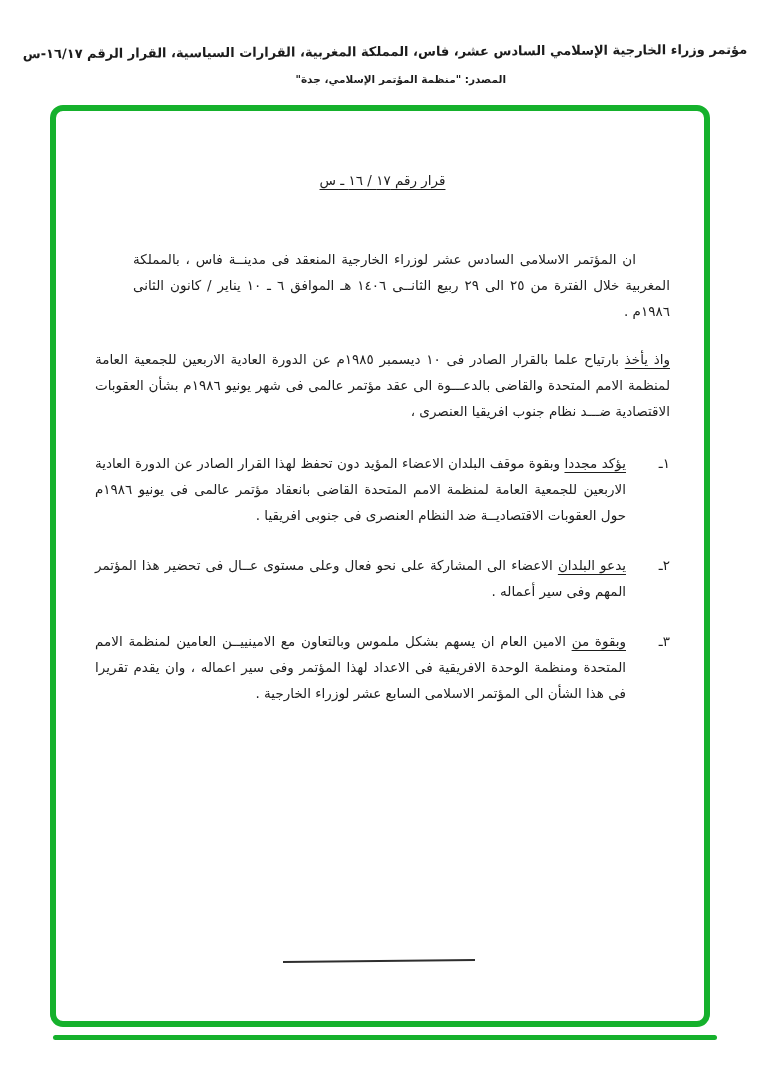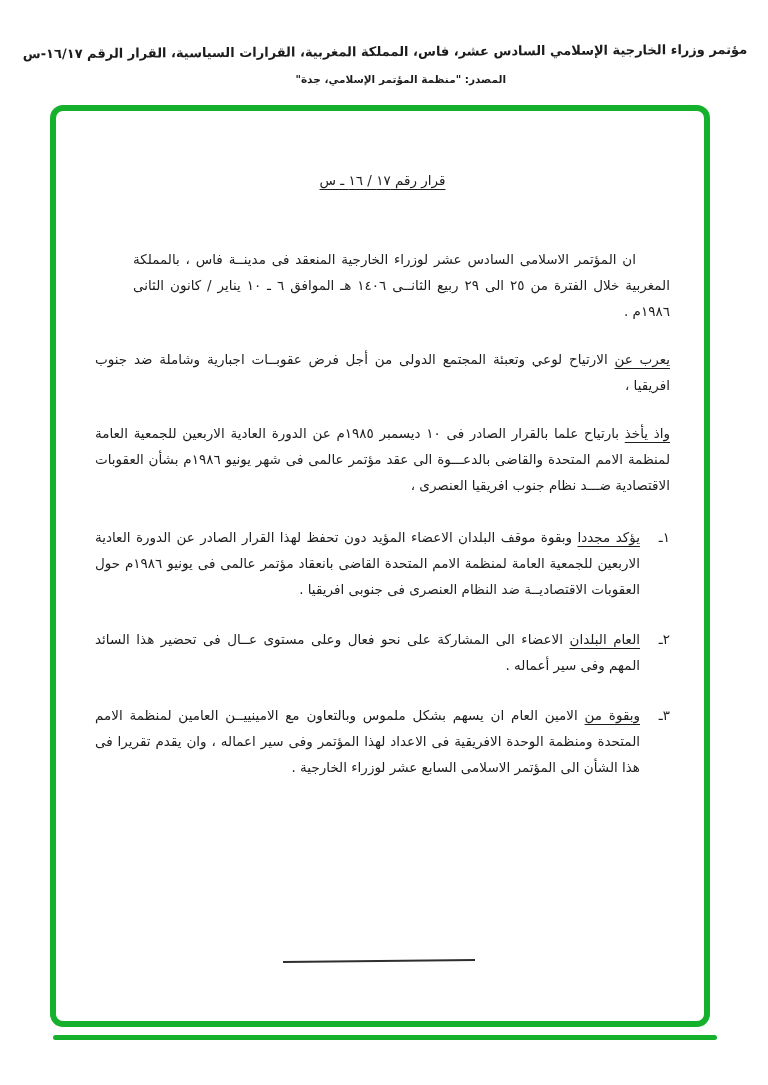--- a/index.html
+++ b/index.html
@@ -44,21 +44,21 @@
     text-decoration:underline;text-underline-offset:4px;
     text-decoration-thickness:1.3px;
   }
   .para{margin:0 0 22px 0;}
   .para.first{text-indent:34px;margin-left:38px;}
   .items{margin-top:26px;}
   .item{display:flex;direction:rtl;margin:0 0 24px 0;}
   .item .num{
     flex:0 0 30px;white-space:nowrap;
   }
-  .item .itext{flex:1;}
+  .item .itext{flex:1;margin-right:14px;}
   
   .divider{
     position:absolute;left:283px;top:960px;width:192px;height:2px;
     background:#2e2e2e;transform:rotate(-0.55deg);
   }
 </style>
 </head>
 <body>
 
 <div class="hdr1">مؤتمر وزراء الخارجية الإسلامي السادس عشر، فاس، المملكة المغربية، القرارات السياسية، القرار الرقم ١٦/١٧-س</div>
@@ -70,41 +70,38 @@
     <div class="title">
       <u>قرار رقم ١٧ / ١٦ ـ س</u><br>
     </div>
 
     <p class="para first">
       <span>ان المؤتمر الاسلامى السادس عشر لوزراء الخارجية المنعقد فى مدينــة فاس ، بالمملكة المغربية خلال الفترة من ٢٥ الى ٢٩ ربيع الثانــى ١٤٠٦ هـ الموافق ٦ ـ ١٠ يناير / كانون الثانى ١٩٨٦م .</span>
     </p>
 
 
 
-    <p class="para">
-      <u>يعرب عن</u><span> الارتياح لوعي وتعبئة المجتمع الدولى من أجل فرض عقوبــات اجبارية وشاملة ضد جنوب افريقيا ،</span>
-    </p>
 
     <p class="para">
       <u>واذ يأخذ</u><span> بارتياح علما بالقرار الصادر فى ١٠ ديسمبر ١٩٨٥م عن الدورة العادية الاربعين للجمعية العامة لمنظمة الامم المتحدة والقاضى بالدعـــوة الى عقد مؤتمر عالمى فى شهر يونيو ١٩٨٦م بشأن العقوبات الاقتصادية ضـــد نظام جنوب افريقيا العنصرى ،</span>
     </p>
 
     <div class="items">
 
       <div class="item">
         <div class="num">١ـ</div>
         <div class="itext">
           <u>يؤكد مجددا</u><span> وبقوة موقف البلدان الاعضاء المؤيد دون تحفظ لهذا القرار الصادر عن الدورة العادية الاربعين للجمعية العامة لمنظمة الامم المتحدة القاضى بانعقاد مؤتمر عالمى فى يونيو ١٩٨٦م حول العقوبات الاقتصاديــة ضد النظام العنصرى فى جنوبى افريقيا .</span>
         </div>
       </div>
 
       <div class="item">
         <div class="num">٢ـ</div>
         <div class="itext">
-          <u>العام البلدان</u><span> الاعضاء الى المشاركة على نحو فعال وعلى مستوى عــال فى تحضير هذا السائد المهم وفى سير أعماله .</span>
+          <u>يدعو البلدان</u><span> الاعضاء الى المشاركة على نحو فعال وعلى مستوى عــال فى تحضير هذا المؤتمر المهم وفى سير أعماله .</span>
         </div>
       </div>
 
       <div class="item">
         <div class="num">٣ـ</div>
         <div class="itext">
           <u>وبقوة من</u><span> الامين العام ان يسهم بشكل ملموس وبالتعاون مع الامينييــن العامين لمنظمة الامم المتحدة ومنظمة الوحدة الافريقية فى الاعداد لهذا المؤتمر وفى سير اعماله ، وان يقدم تقريرا فى هذا الشأن الى المؤتمر الاسلامى السابع عشر لوزراء الخارجية .</span>
         </div>
       </div>
 

